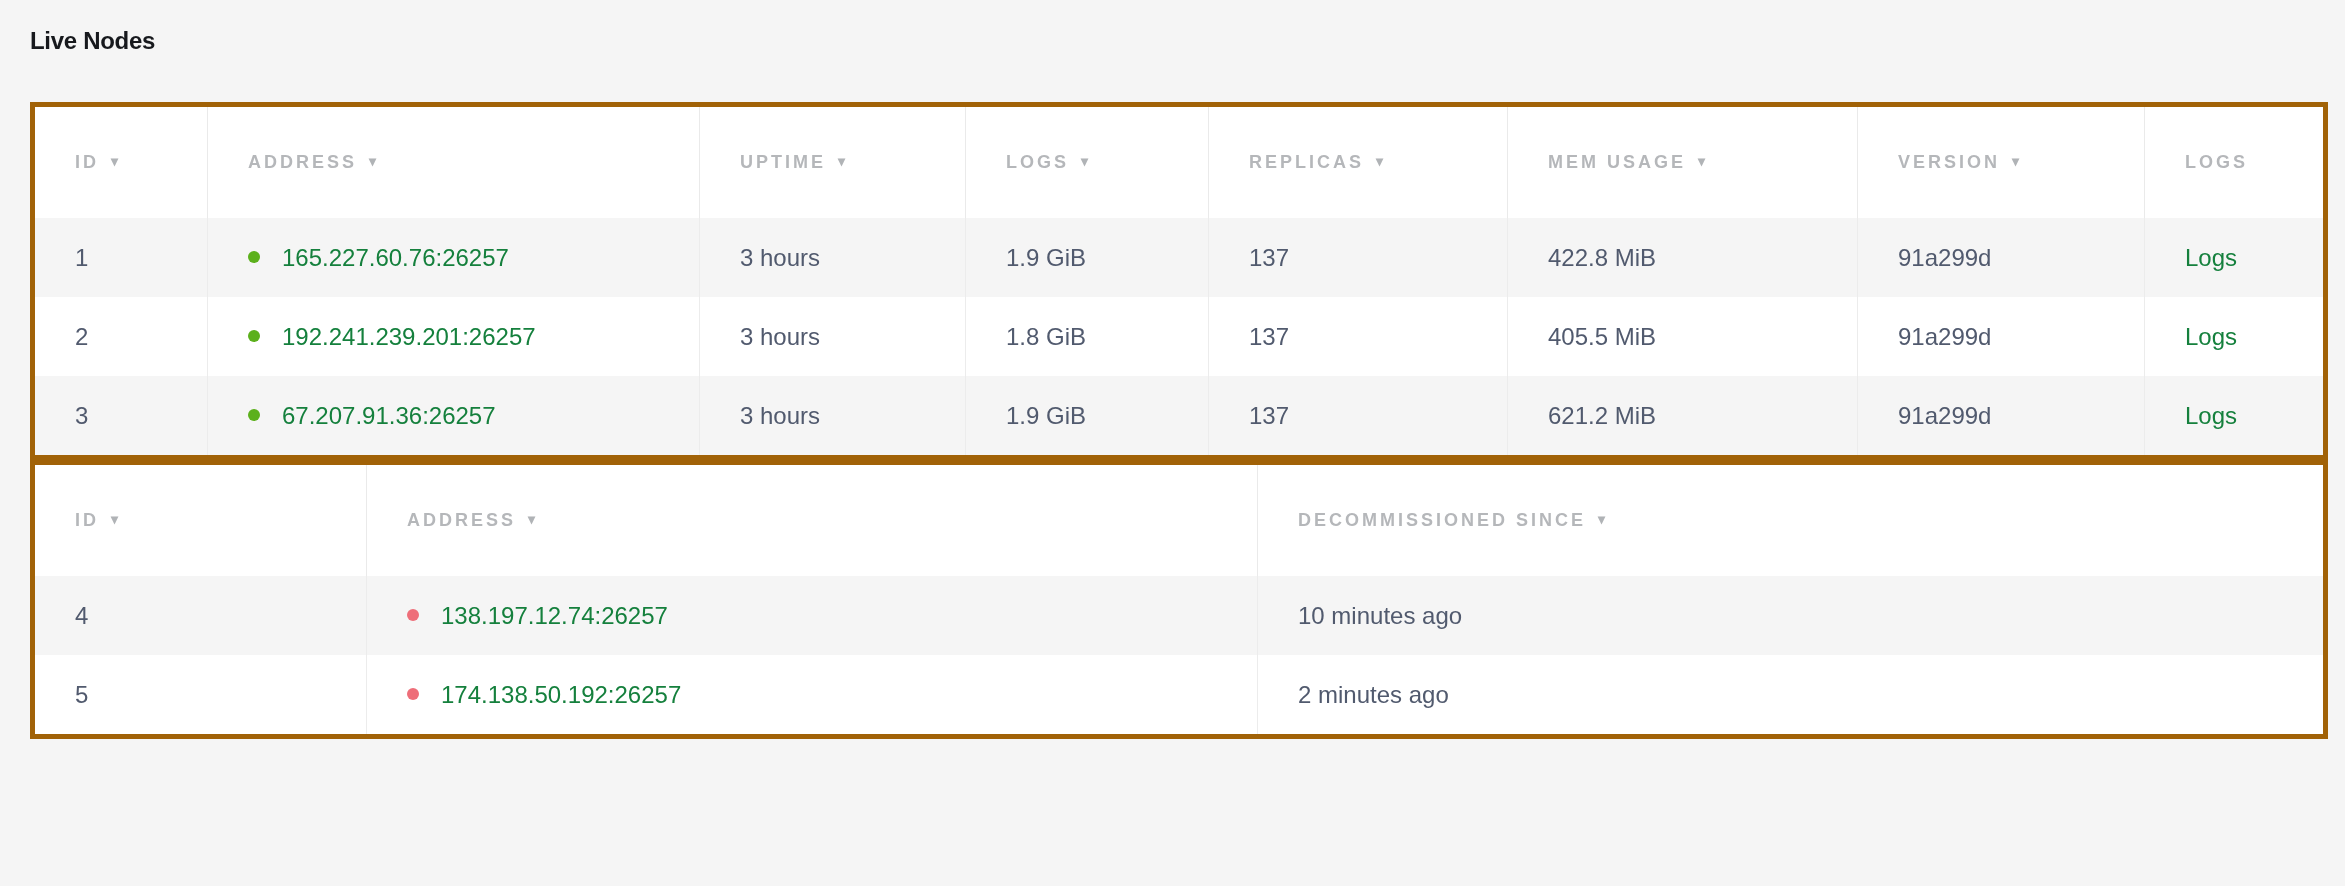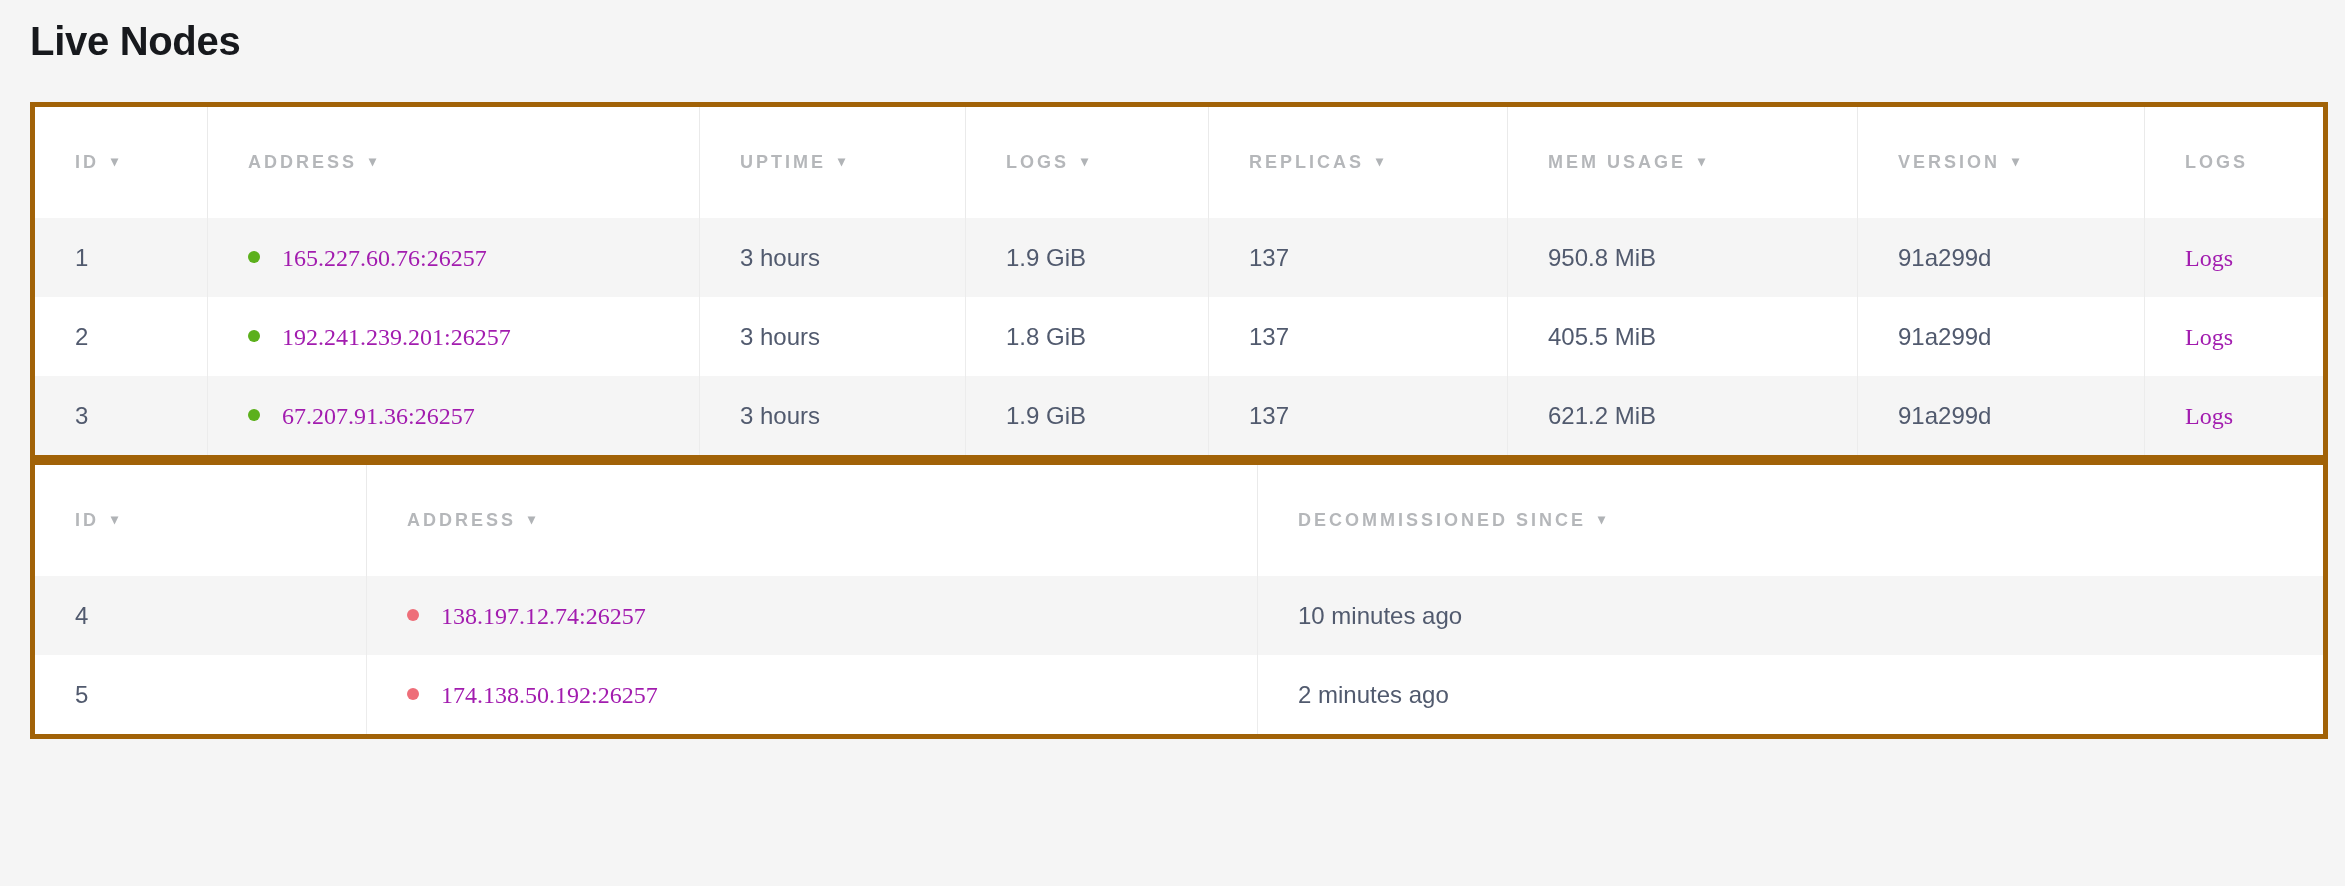--- a/index.html
+++ b/index.html
@@ -11,21 +11,21 @@
   .page {
     width: 2345px;
     height: 886px;
     box-sizing: border-box;
     padding: 20px 22px 24px 30px;
     background: #f5f5f5;
     overflow: hidden;
   }
   .section-title {
     margin: 0 0 40px 0;
-    font-size: 40px;
+    font-size: 24px;
     line-height: 42px;
     font-weight: 700;
     color: #17191d;
     letter-spacing: -0.3px;
   }
   .section--decommissioned .section-title {
     margin-top: 56px;
   }
   table.nodes-table {
     width: 2293px;
@@ -73,24 +73,23 @@
     display: inline-block;
     width: 12px;
     height: 12px;
     border-radius: 50%;
     margin-right: 22px;
     vertical-align: middle;
     position: relative;
     top: -2px;
   }
   a.table-link {
-    color: #a21caf;
+    color: #15803d;
     text-decoration: none;
     cursor: pointer;
-    font-family: Liberation Serif, serif;
   }
   
   .t1-c0 { width: 175px; }
   .t1-c1 { width: 492px; }
   .t1-c2 { width: 266px; }
   .t1-c3 { width: 243px; }
   .t1-c4 { width: 299px; }
   .t1-c5 { width: 350px; }
   .t1-c6 { width: 287px; }
   .t1-c7 { width: 181px; }
@@ -148,21 +147,21 @@
       </thead>
       <tbody>
         <tr>
           <td>1</td>
           <td>
             <span class="status-dot" style="background: rgb(92, 176, 28);"></span><a class="table-link">165.227.60.76:26257</a>
           </td>
           <td>3 hours</td>
           <td>1.9 GiB</td>
           <td>137</td>
-          <td>950.8 MiB</td>
+          <td>422.8 MiB</td>
           <td>91a299d</td>
           <td>
             <a class="table-link">Logs</a>
           </td>
         </tr>
         <tr>
           <td>2</td>
           <td>
             <span class="status-dot" style="background: rgb(92, 176, 28);"></span><a class="table-link">192.241.239.201:26257</a>
           </td>

